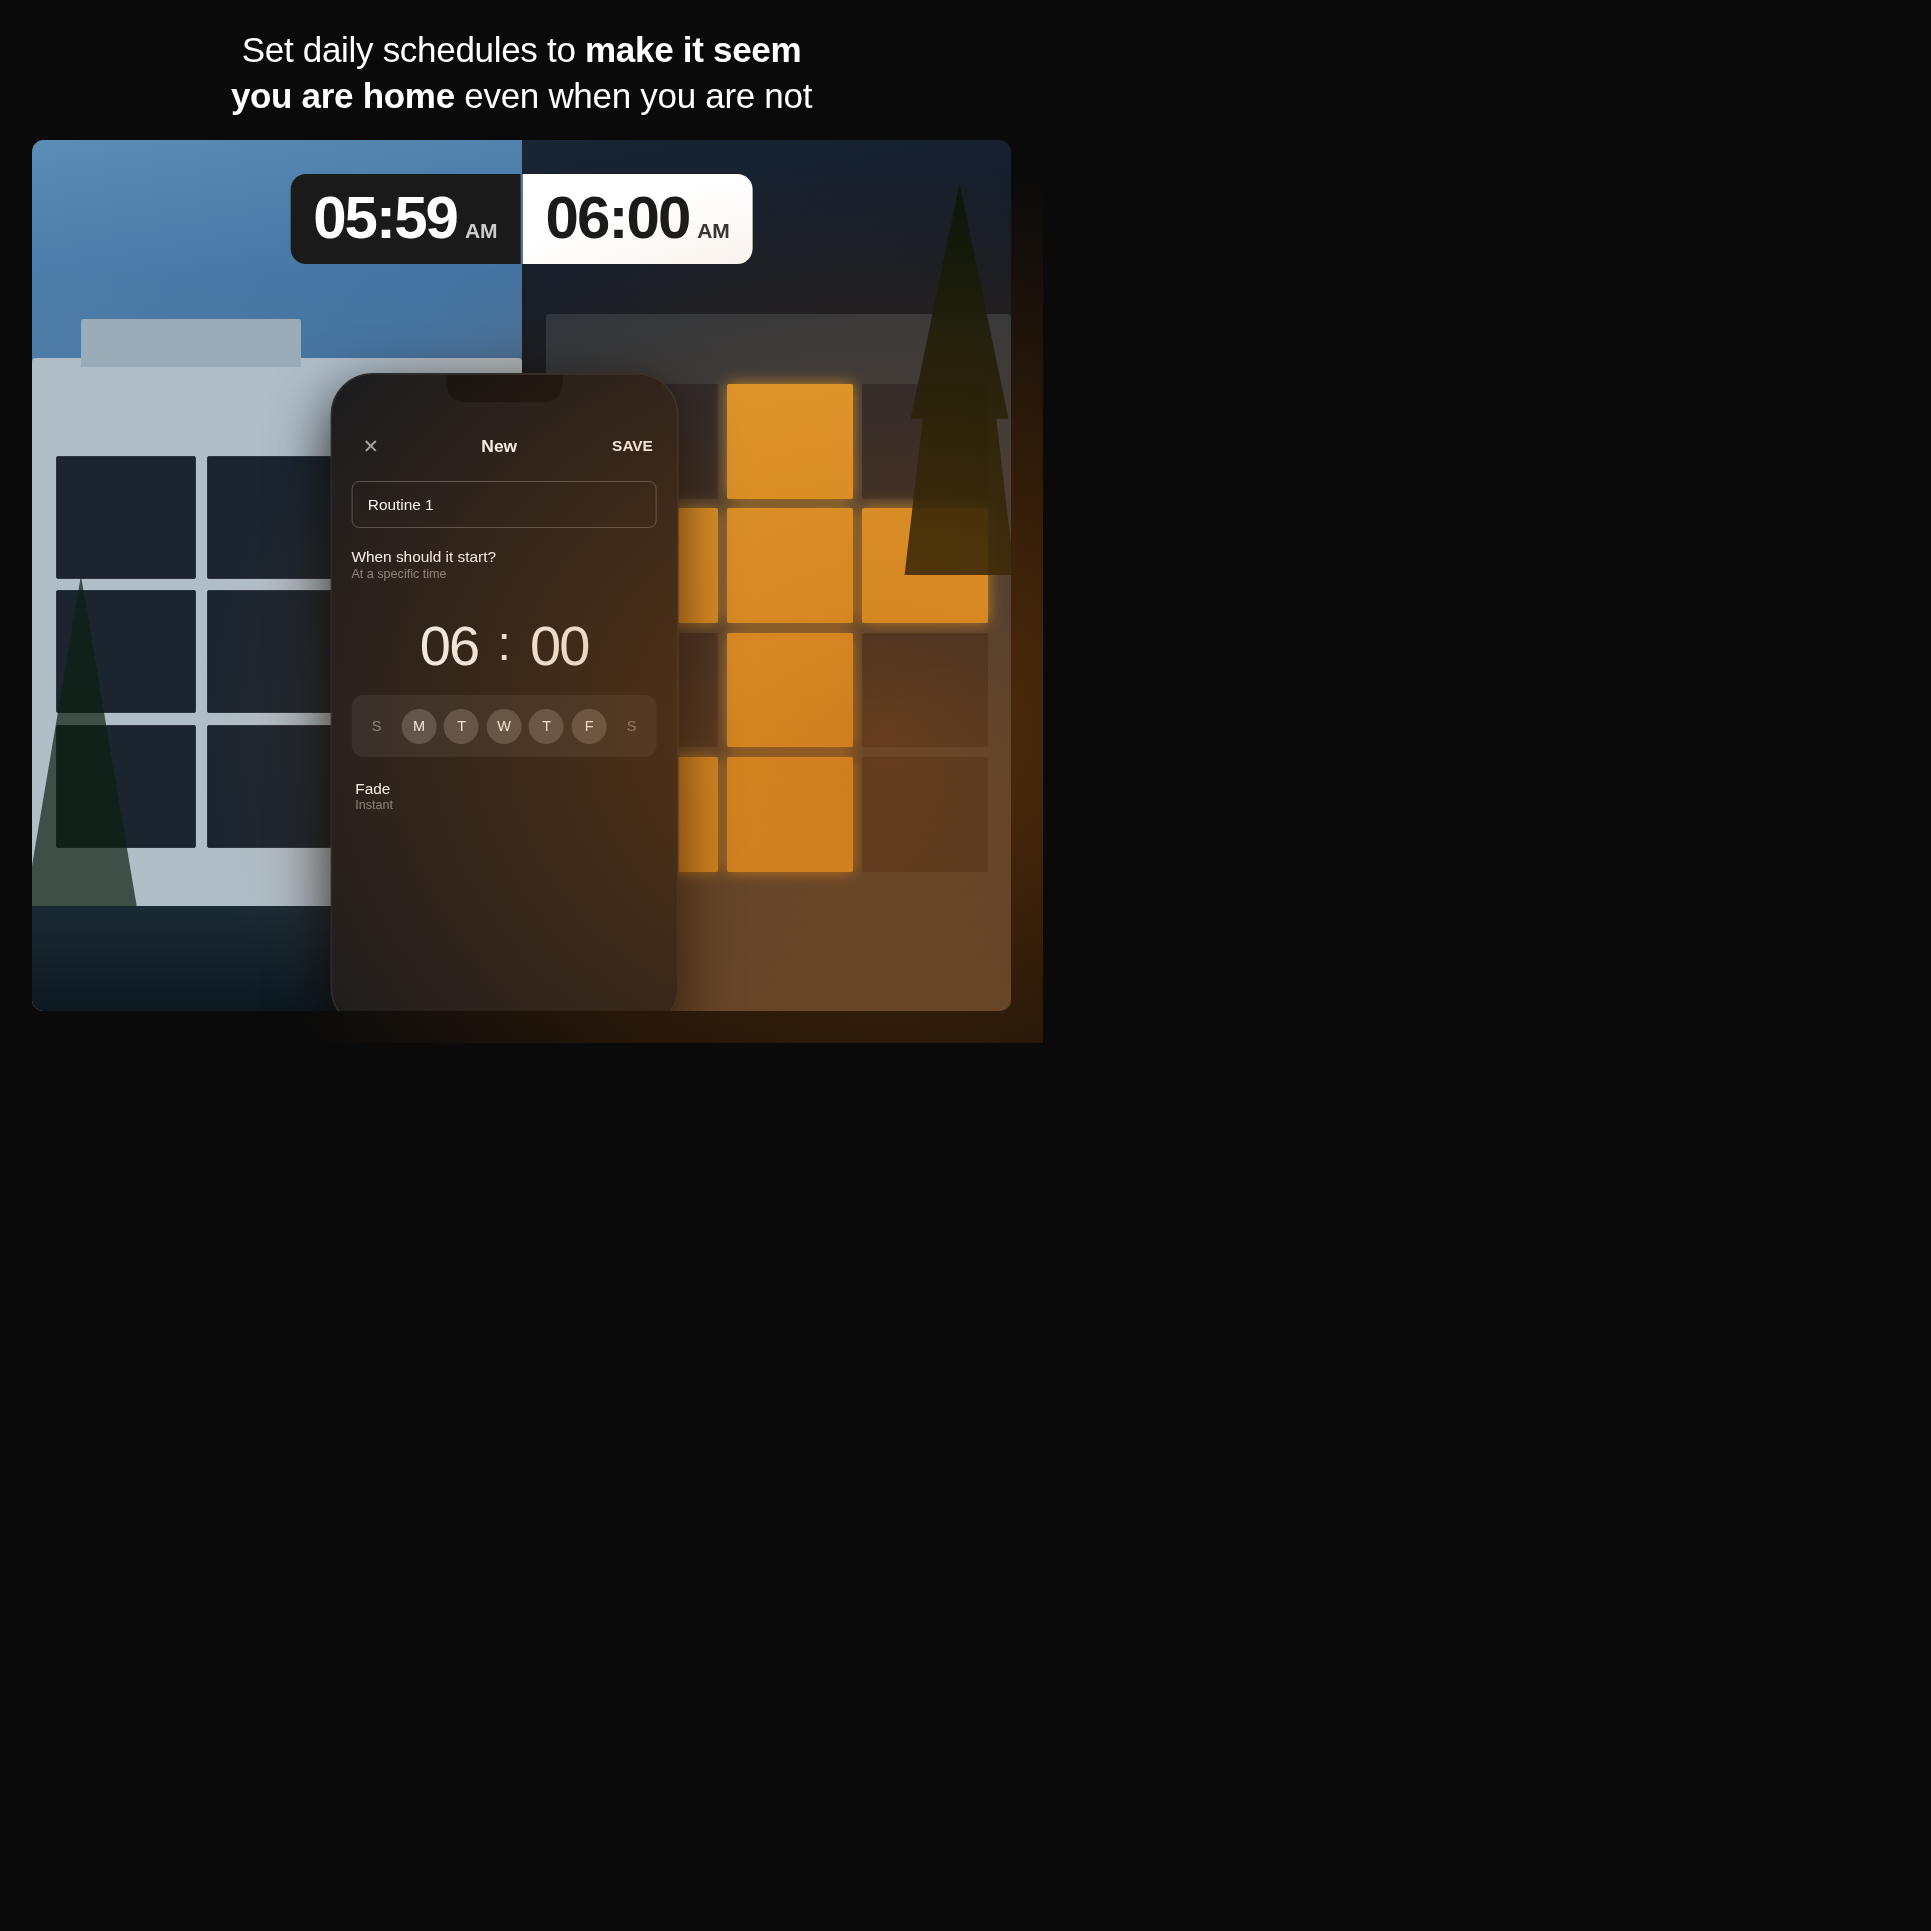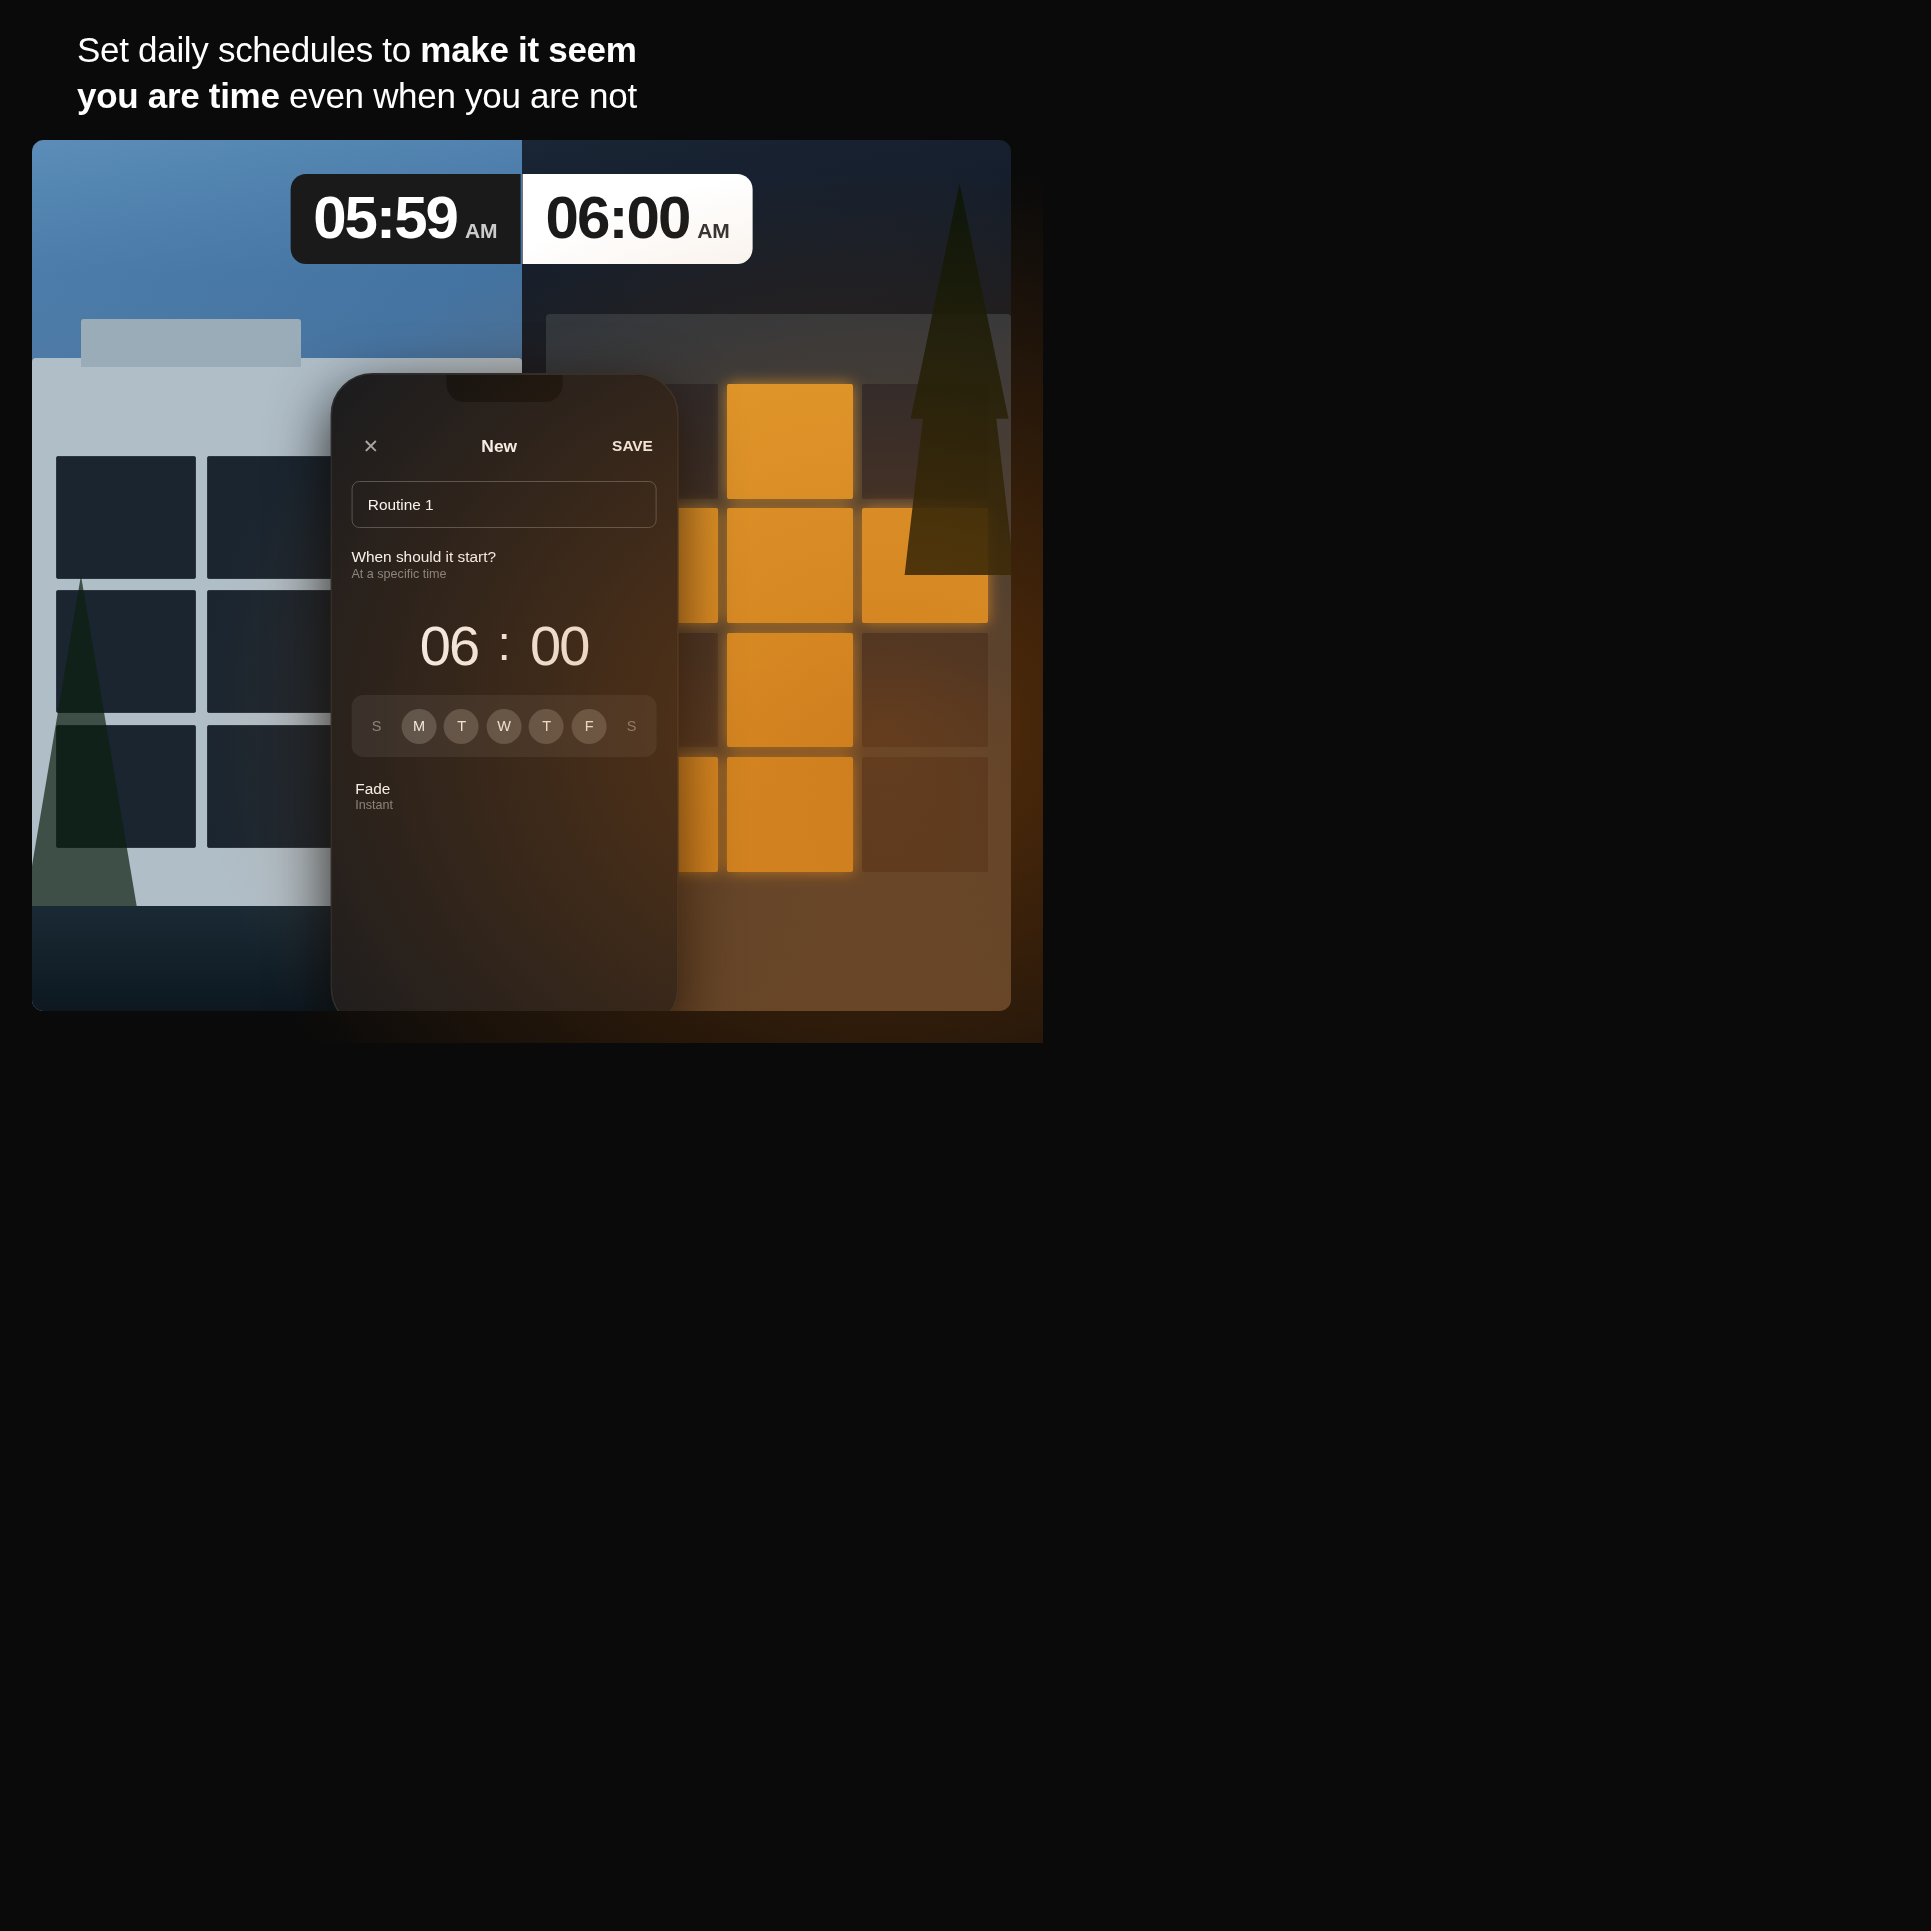--- a/index.html
+++ b/index.html
@@ -20,21 +20,21 @@
       inset: 0;
       background: radial-gradient(ellipse at 85% 70%, rgba(180, 90, 10, 0.45) 0%, transparent 55%);
       pointer-events: none;
       z-index: 10;
     }
 
     
     .header {
       position: relative;
       z-index: 20;
-      text-align: left;
+      text-align: center;
       padding: 27px 77px 21px;
       background: linear-gradient(to bottom, #0a0a0a 60%, transparent);
     }
 
     .header-text {
       font-size: 35px;
       color: #ffffff;
       line-height: 1.3;
       font-weight: 300;
       letter-spacing: -0.3px;
@@ -438,21 +438,21 @@
       font-size: 12.6px;
       color: #888888;
     }
   </style>
 </head>
 <body>
 
 <div class="header">
   <p class="header-text">
     Set daily schedules to <strong>make it seem</strong><br>
-    <strong>you are time</strong> even when you are not
+    <strong>you are home</strong> even when you are not
   </p>
 </div>
 
 <div class="image-area">
 
   <div class="house-bg">
 
     <div class="house-left">
       <div class="building-left">
         <div class="windows-left">

